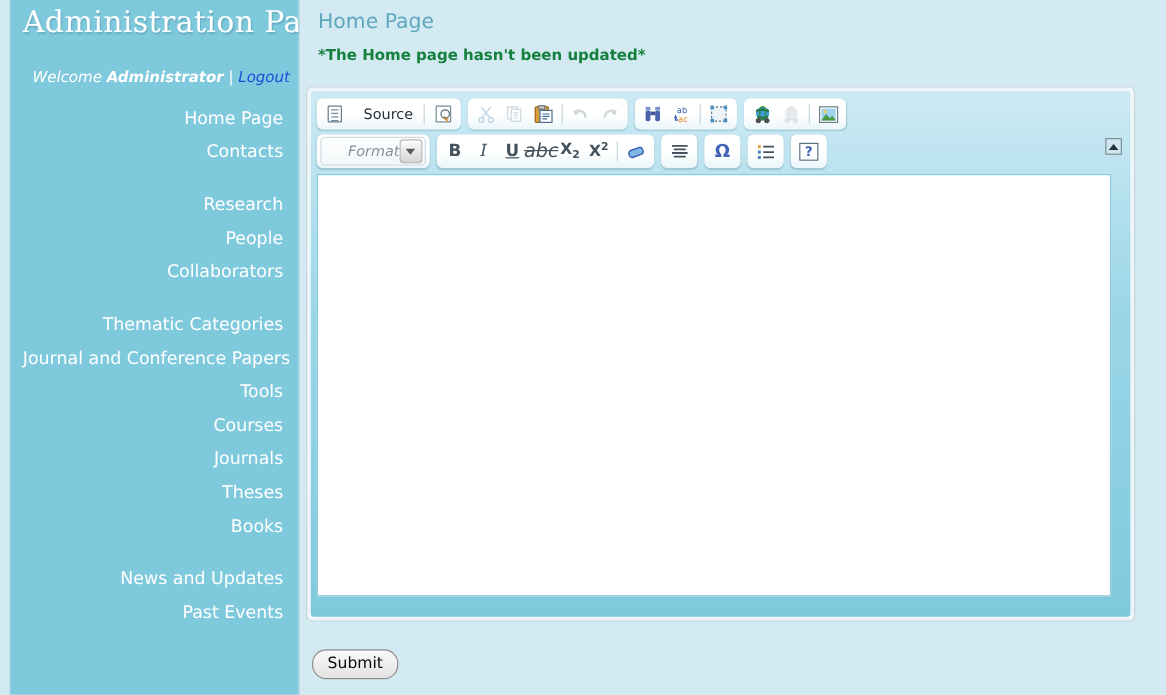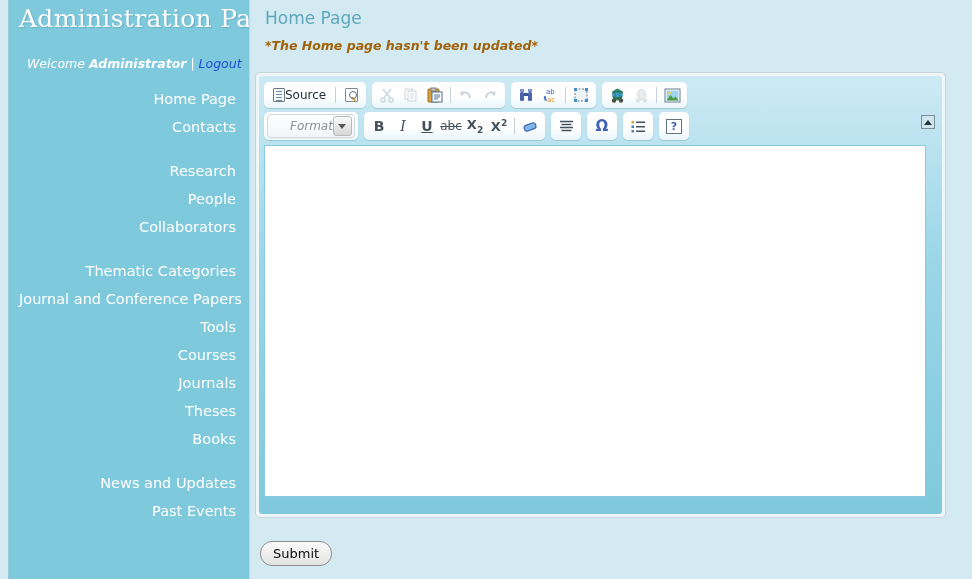--- a/index.html
+++ b/index.html
@@ -83,23 +83,22 @@
     width: 1px; background: #b9d9e4;
   }
   #page-heading {
     font-size: 17px;
     color: #5fa7bd;
     padding: 8px 0 0 5px;
     font-weight: normal;
     margin: 0;
   }
   #status-message {
-    color: #a16207;
+    color: #15803d;
     font-size: 12.5px;
-    font-style: italic;
     font-weight: bold;
     padding: 10px 0 0 5px;
     white-space: nowrap;
   }
 
   
   #editor {
     position: absolute;
     left: 266px - 260px;
     left: 6px;
@@ -139,21 +138,21 @@
     cursor: pointer;
     font-size: 12px;
     color: #3b4a55;
     position: relative;
   }
   .tb-btn.wide { width: auto; padding: 0 5px; }
   .tb-btn.disabled { opacity: .38; }
   .tb-sep {
     width: 1px; height: 16px; background: #c3d3da; margin: 0 3px;
   }
-  .src-label { font-size: 12px; color: #23313c; margin-left: 0; }
+  .src-label { font-size: 12px; color: #23313c; margin-left: 18px; }
 
   
   .ic { display: inline-block; position: relative; }
   .ic-doc {
     width: 12px; height: 14px; background: #fdfdfd;
     border: 1px solid #6a7b86; border-radius: 1px;
   }
   .ic-doc::after {
     content: ""; position: absolute; left: 2px; top: 2px; right: 2px; height: 1px;
     background: #6a8fa8;
@@ -407,21 +406,21 @@
             <div class="tb-btn">
               <b class="glyph glyph-dark" style="font-size:14px;">B</b>
             </div>
             <div class="tb-btn">
               <i class="glyph glyph-dark" style="font-size:14px;font-family:'DejaVu Serif',serif;">I</i>
             </div>
             <div class="tb-btn">
               <span class="glyph glyph-dark" style="font-size:14px;text-decoration:underline;font-weight:bold;">U</span>
             </div>
             <div class="tb-btn">
-              <span class="glyph glyph-dark" style="font-size:12px;text-decoration:line-through;">abc</span>
+              <span class="glyph glyph-dark" style="font-size:16px;text-decoration:line-through;font-style:italic;">abc</span>
             </div>
             <div class="tb-btn">
               <span class="glyph glyph-dark" style="font-size:13px;font-weight:bold;">
                 <span>X</span><sub style="font-size:9px;">2</sub>
               </span>
             </div>
             <div class="tb-btn">
               <span class="glyph glyph-dark" style="font-size:13px;font-weight:bold;">
                 <span>X</span><sup style="font-size:9px;">2</sup>
               </span>

